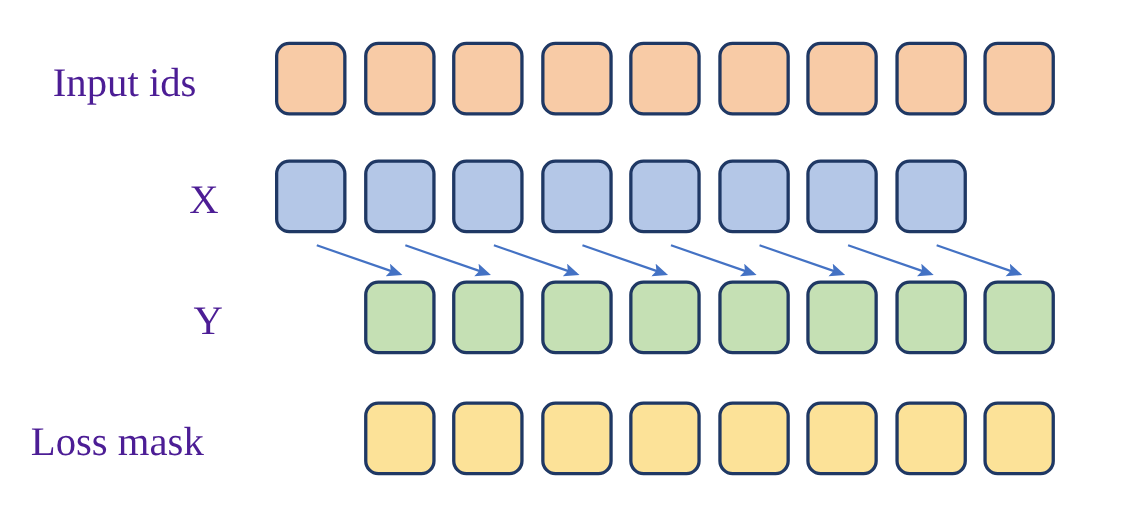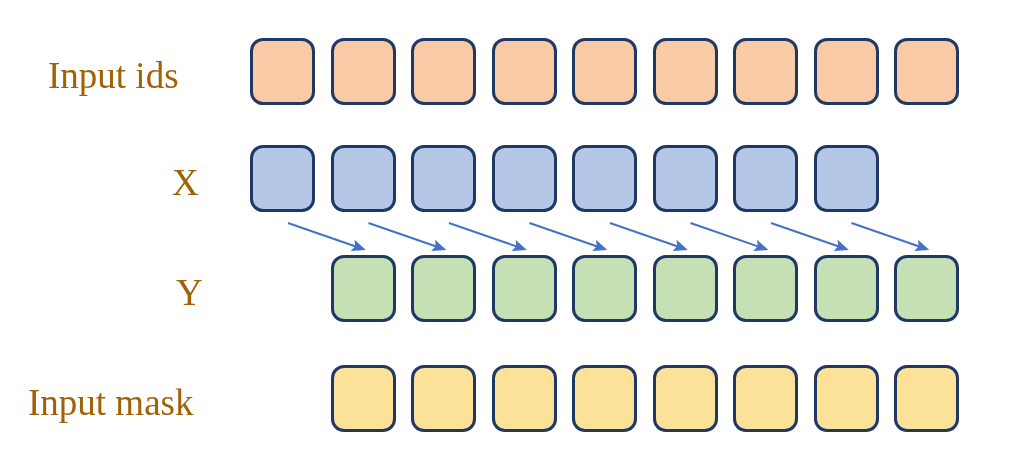--- a/index.html
+++ b/index.html
@@ -14,21 +14,21 @@
     position: relative;
     width: 1030px;
     height: 464px;
     background: #ffffff;
     overflow: hidden;
   }
   .row-label {
     position: absolute;
     font-family: "Liberation Serif", "DejaVu Serif", serif;
     font-size: 37px;
-    color: #a16207;
+    color: #4c1d95;
     white-space: nowrap;
     line-height: 1;
     text-align: center;
   }
   .cell {
     position: absolute;
     width: 65px;
     height: 67px;
     box-sizing: border-box;
     border: 3px solid #1F3864;
@@ -63,21 +63,21 @@
         <line x1="690.5" y1="223" x2="765.5" y2="249" stroke="#4472C4" stroke-width="2" marker-end="url(#arrowhead)"></line>
         <line x1="771" y1="223" x2="846" y2="249" stroke="#4472C4" stroke-width="2" marker-end="url(#arrowhead)"></line>
         <line x1="851.5" y1="223" x2="926.5" y2="249" stroke="#4472C4" stroke-width="2" marker-end="url(#arrowhead)"></line>
       </g>
   </svg>
 
   <div id="label-layer">
       <div class="row-label" style="left: 48px; top: 57px;">Input ids</div>
       <div class="row-label" style="left: 172px; top: 164px;">X</div>
       <div class="row-label" style="left: 176px; top: 274px;">Y</div>
-      <div class="row-label" style="left: 28px; top: 384px;">Input mask</div>
+      <div class="row-label" style="left: 28px; top: 384px;">Loss mask</div>
     </div>
   <div id="cell-layer">
       <div class="cell" style="left: 250px; top: 38px; background: rgb(248, 203, 166); border-color: rgb(31, 56, 100); width: 65px; height: 67px; border-radius: 13px;"></div>
       <div class="cell" style="left: 330.5px; top: 38px; background: rgb(248, 203, 166); border-color: rgb(31, 56, 100); width: 65px; height: 67px; border-radius: 13px;"></div>
       <div class="cell" style="left: 411px; top: 38px; background: rgb(248, 203, 166); border-color: rgb(31, 56, 100); width: 65px; height: 67px; border-radius: 13px;"></div>
       <div class="cell" style="left: 491.5px; top: 38px; background: rgb(248, 203, 166); border-color: rgb(31, 56, 100); width: 65px; height: 67px; border-radius: 13px;"></div>
       <div class="cell" style="left: 572px; top: 38px; background: rgb(248, 203, 166); border-color: rgb(31, 56, 100); width: 65px; height: 67px; border-radius: 13px;"></div>
       <div class="cell" style="left: 652.5px; top: 38px; background: rgb(248, 203, 166); border-color: rgb(31, 56, 100); width: 65px; height: 67px; border-radius: 13px;"></div>
       <div class="cell" style="left: 733px; top: 38px; background: rgb(248, 203, 166); border-color: rgb(31, 56, 100); width: 65px; height: 67px; border-radius: 13px;"></div>
       <div class="cell" style="left: 813.5px; top: 38px; background: rgb(248, 203, 166); border-color: rgb(31, 56, 100); width: 65px; height: 67px; border-radius: 13px;"></div>

